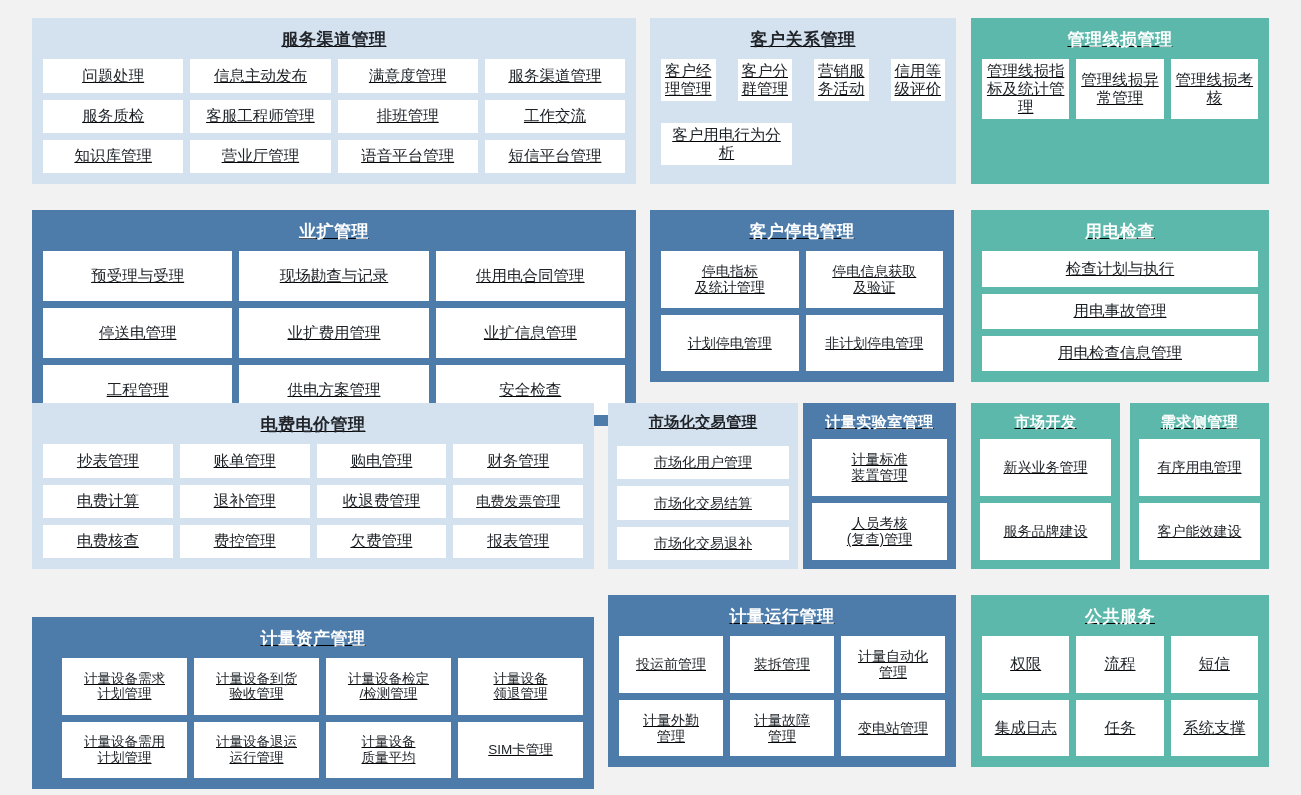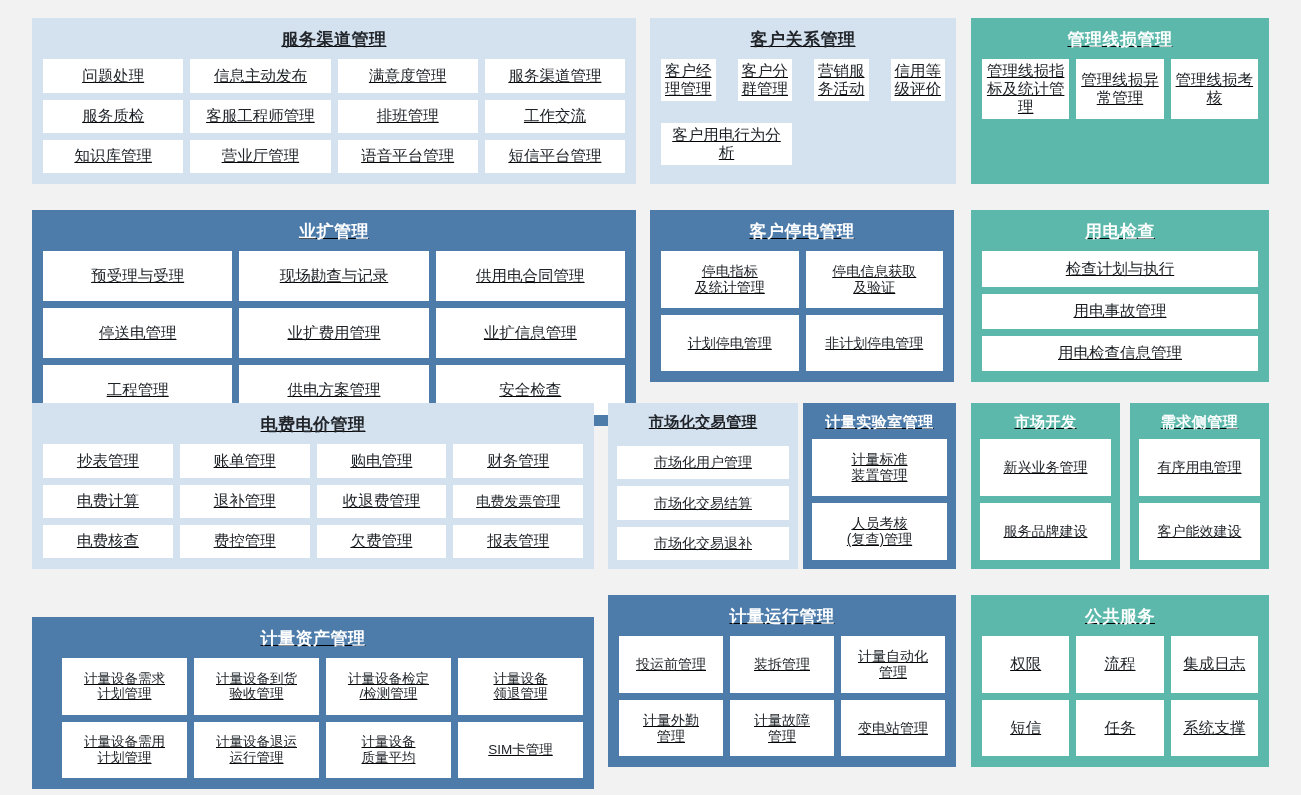--- a/index.html
+++ b/index.html
@@ -281,20 +281,20 @@
 管理</div>
       <div class="tile sm">变电站管理</div>
     </div>
   </section>
 
   <section class="panel teal" id="p-pubsvc">
     <div class="panel-title">公共服务</div>
     <div class="tiles">
       <div class="tile">权限</div>
       <div class="tile">流程</div>
+      <div class="tile">短信</div>
       <div class="tile">集成日志</div>
-      <div class="tile">短信</div>
       <div class="tile">任务</div>
       <div class="tile">系统支撑</div>
     </div>
   </section>
 
 </div>
 
 </body></html>

